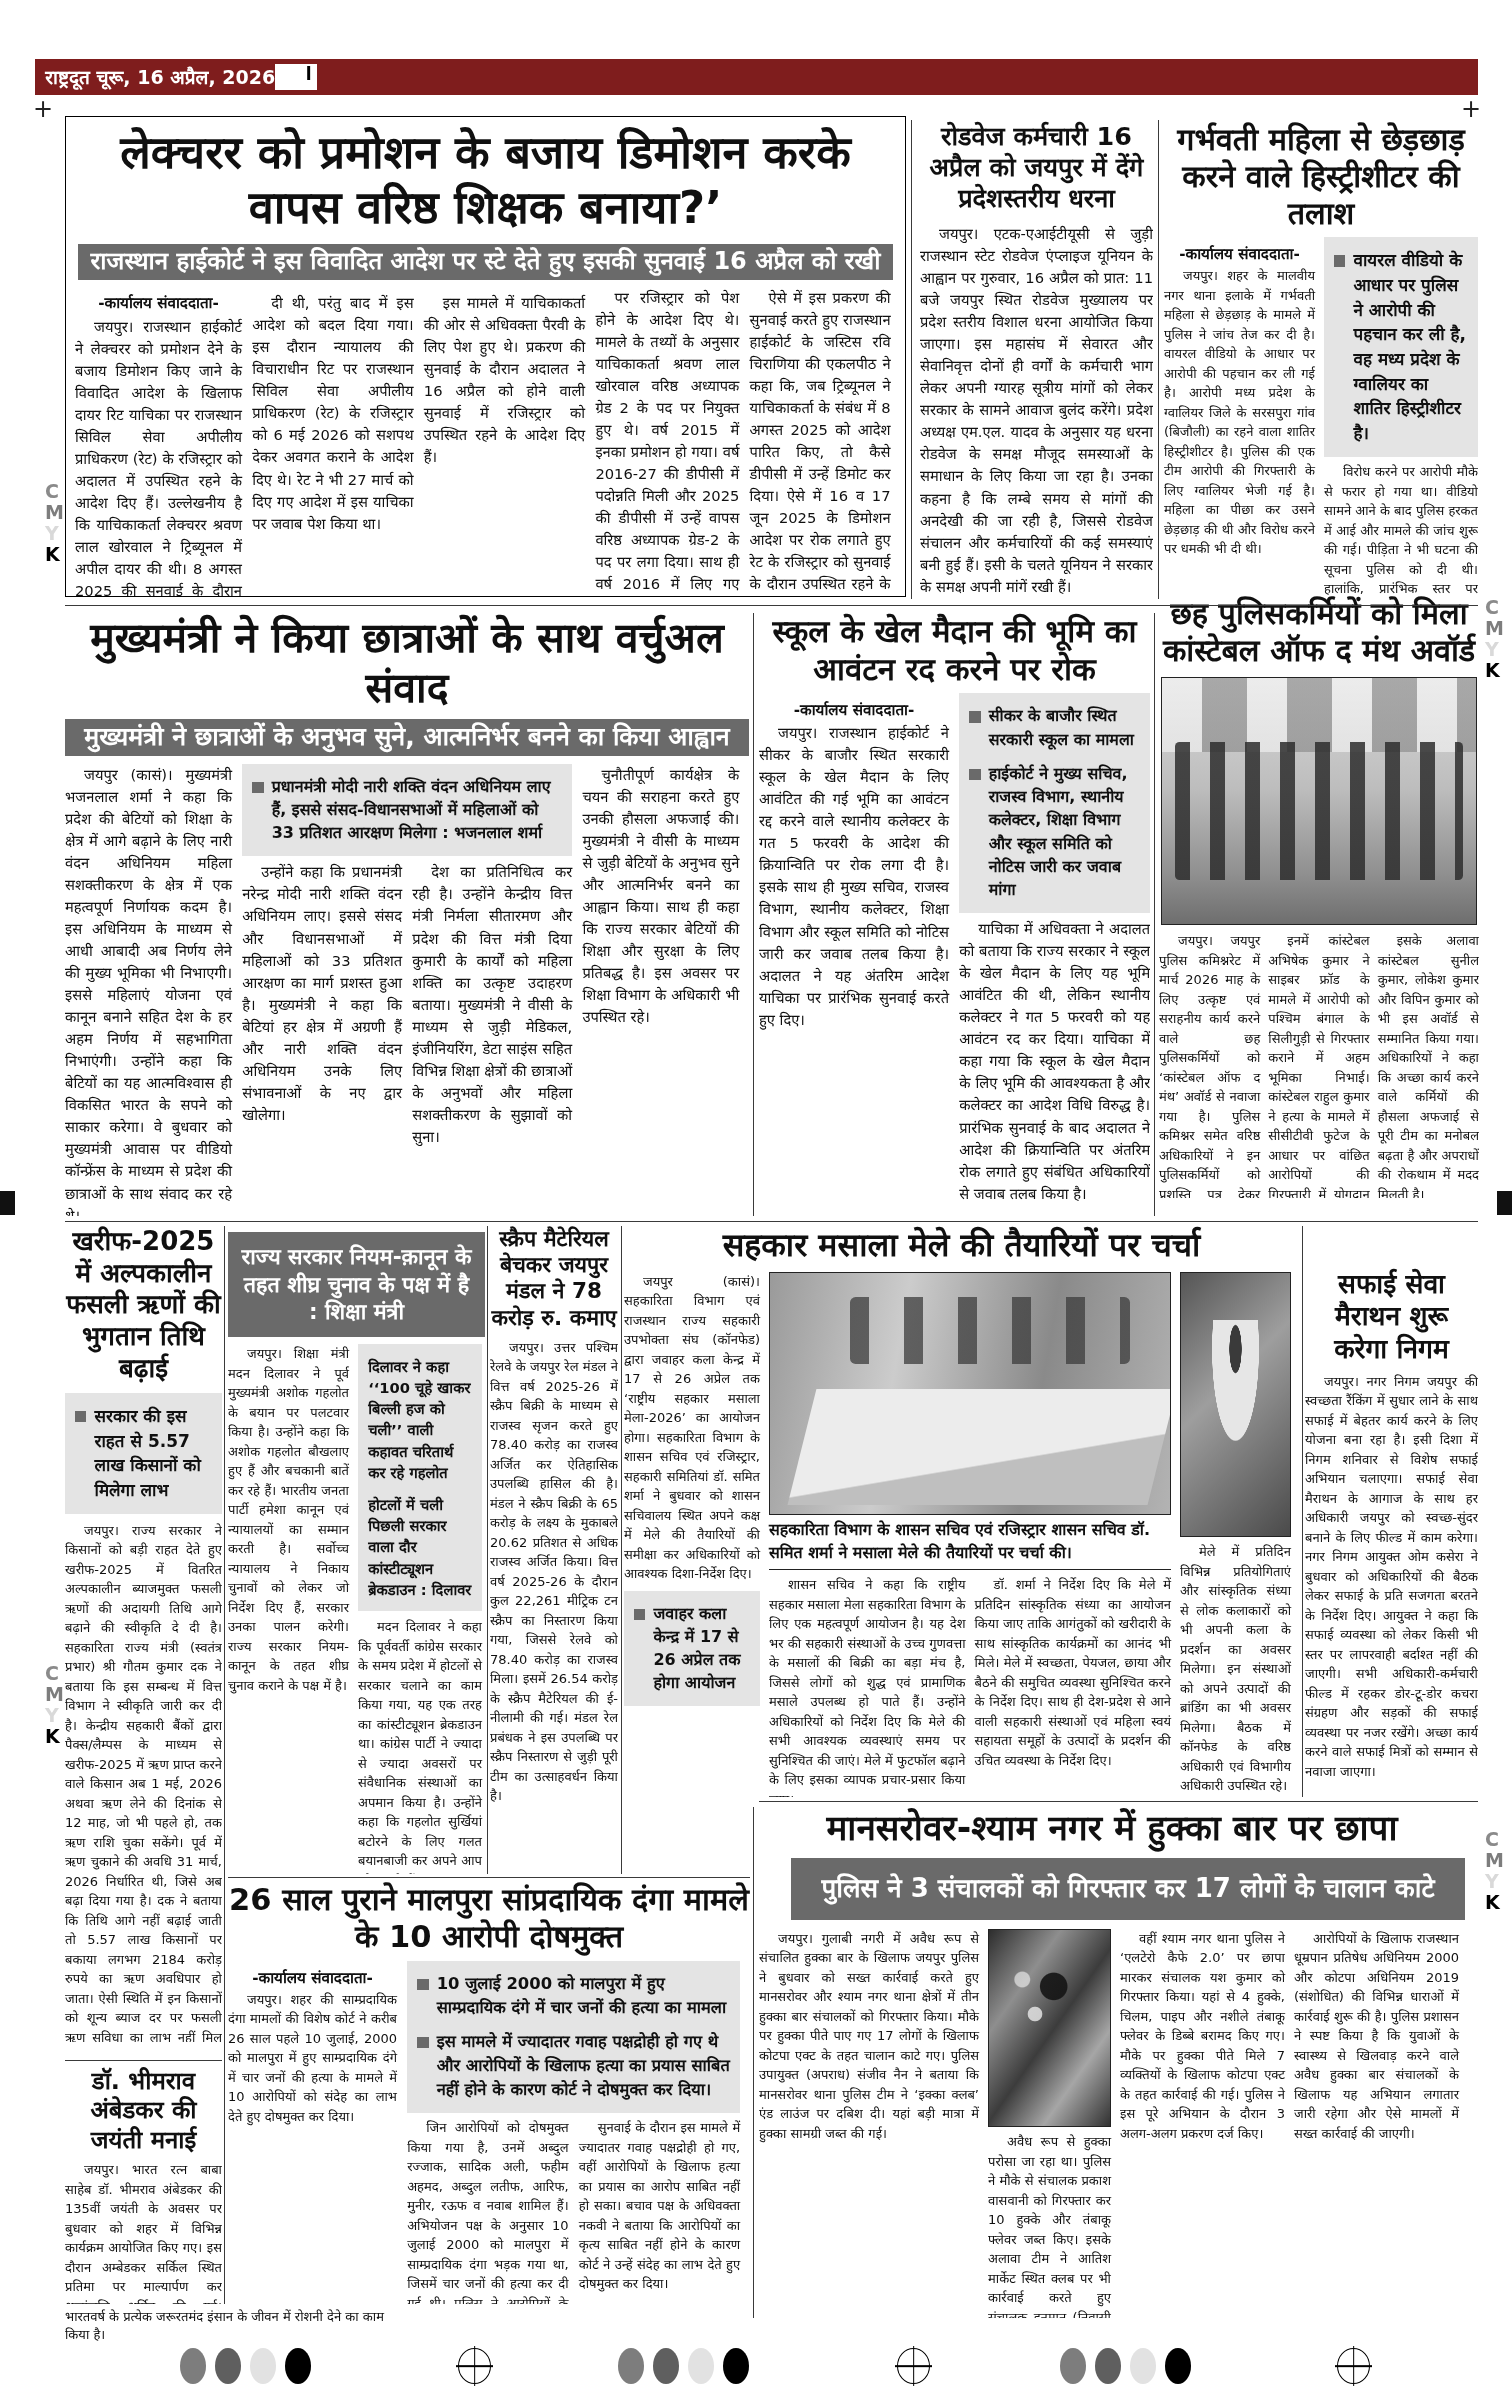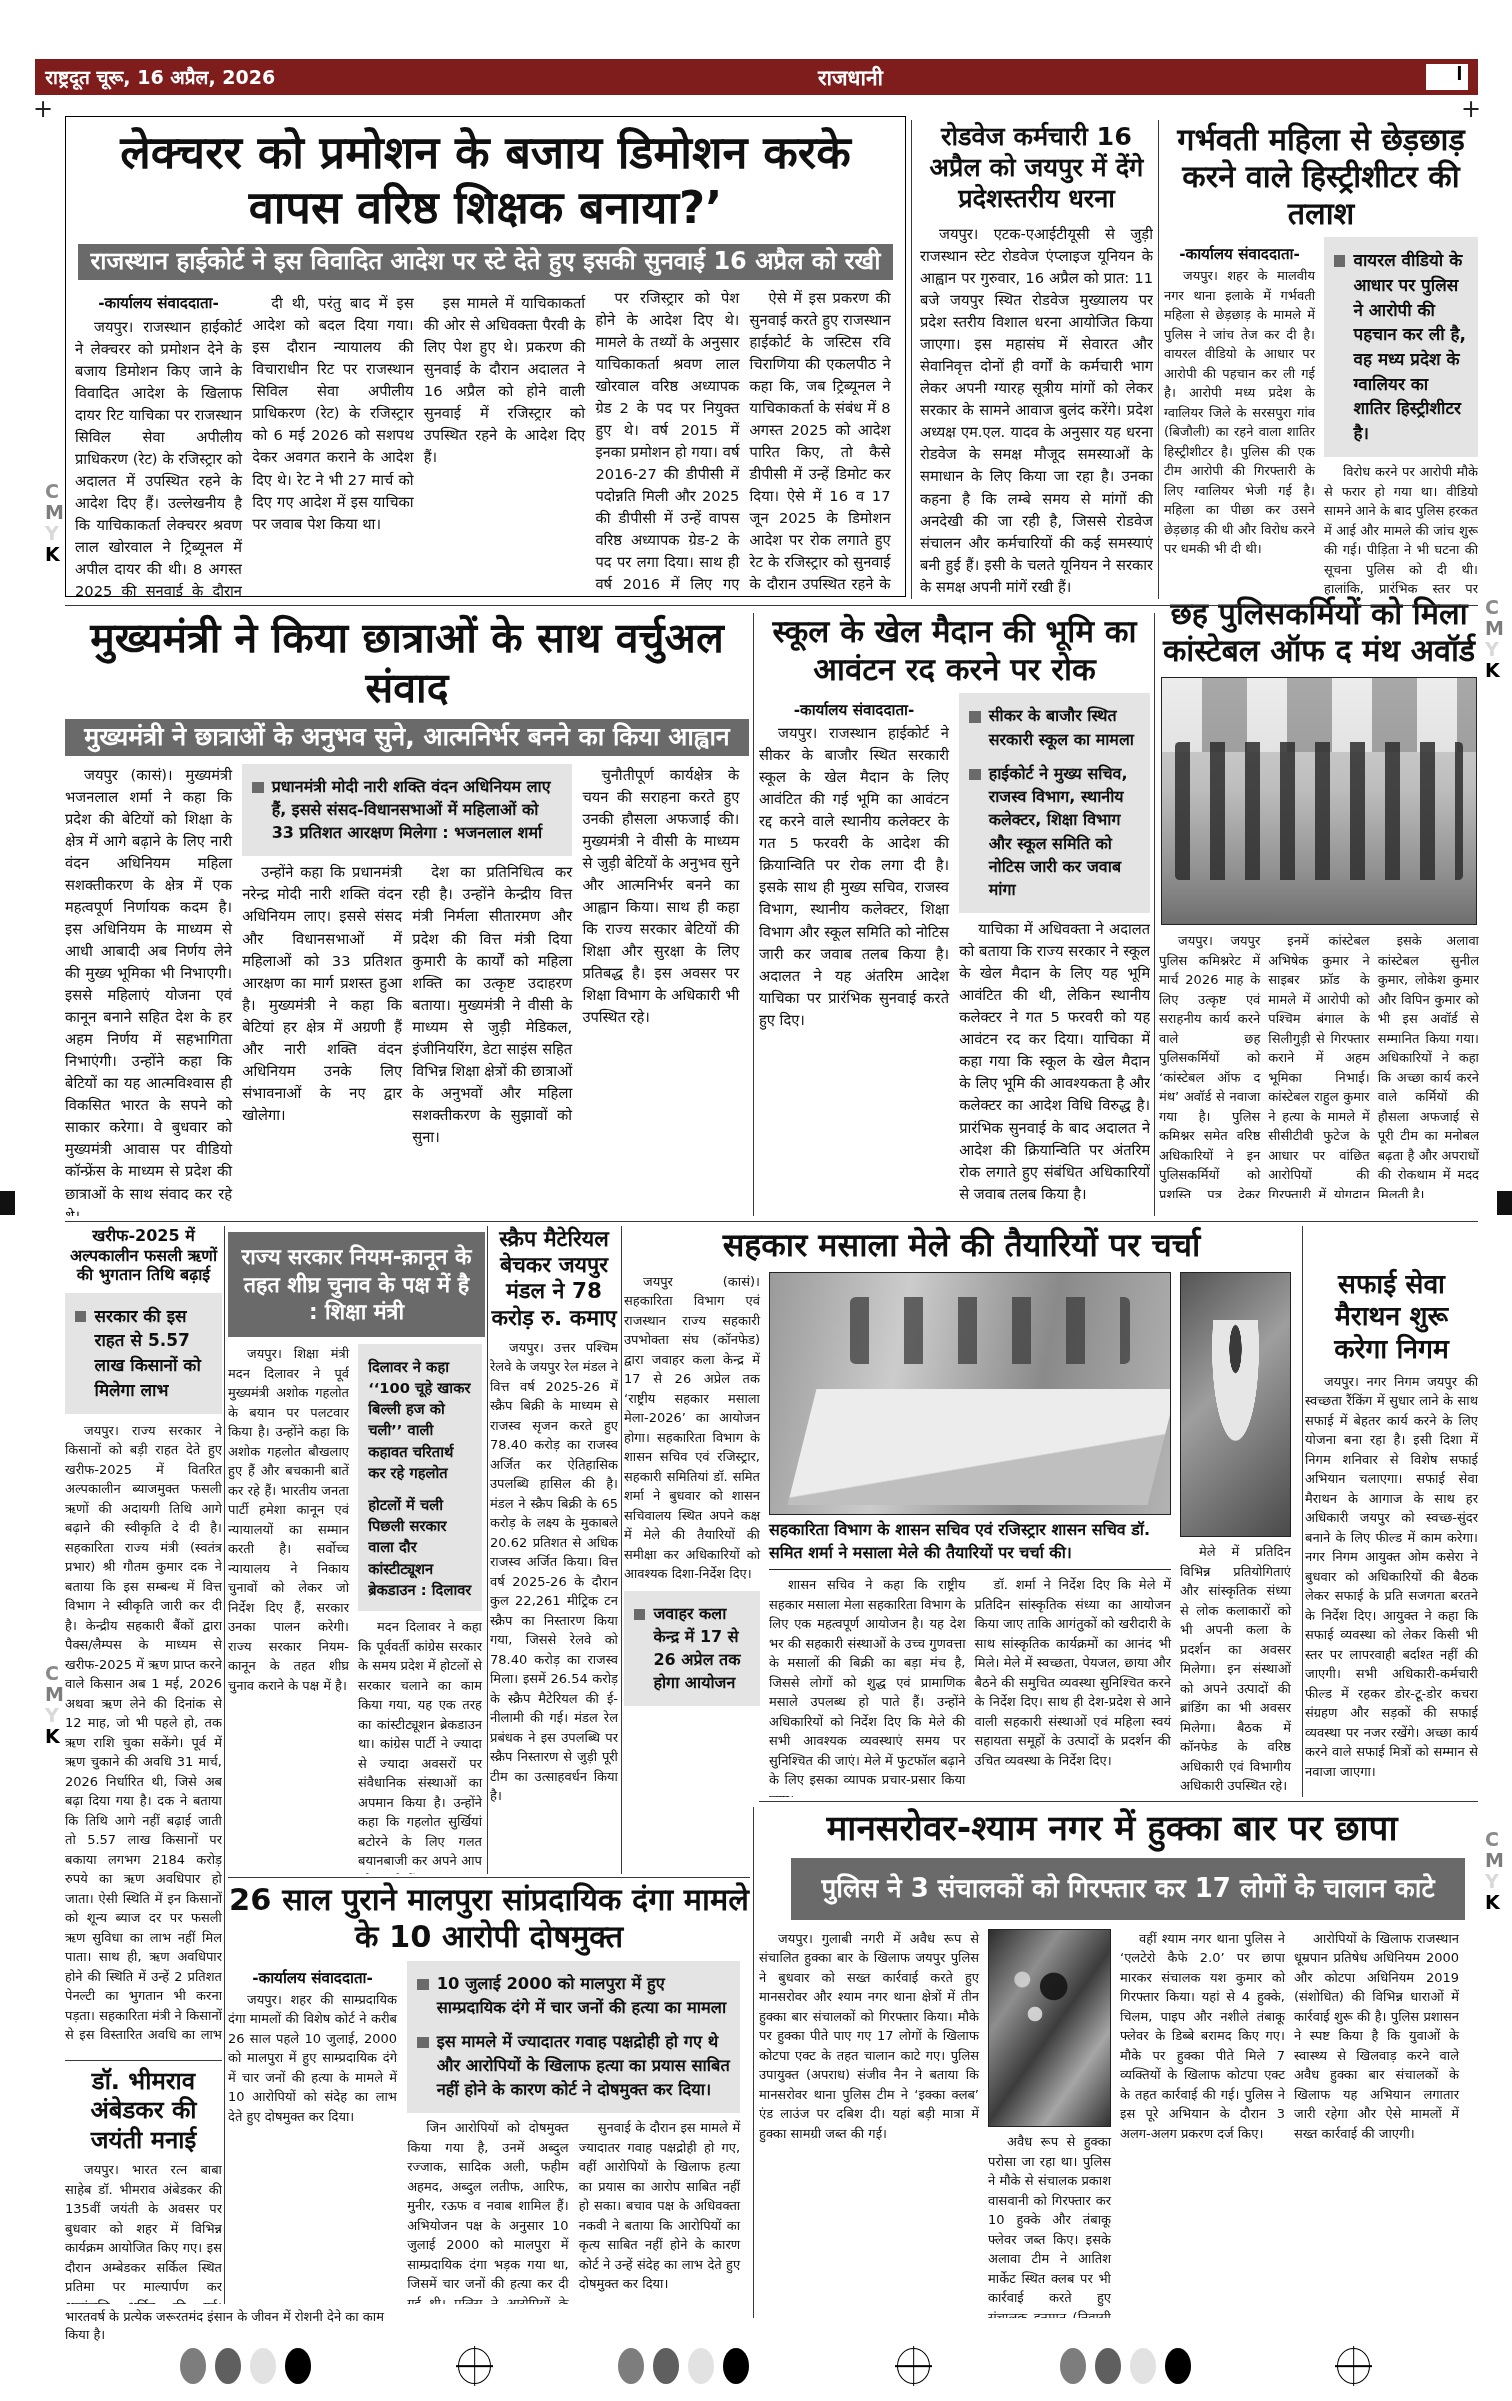--- a/index.html
+++ b/index.html
@@ -97,21 +97,20 @@
   .regcross::before { content:""; position:absolute; left:50%; top:-3.4px; bottom:-3.4px; width:1.7px; background:#000; transform:translateX(-50%); }
   .regcross::after { content:""; position:absolute; top:50%; left:-3.4px; right:-3.4px; height:1.7px; background:#000; transform:translateY(-50%); }
 </style>
 </head>
 <body>
 
 <div class="page">
 
   <div class="masthead">
     <span class="date">राष्ट्रदूत चूरू, 16 अप्रैल, 2026</span>
-    <span class="section">राजधानी</span>
     <span class="pagebox">l</span>
   </div>
   <span class="cropmark" style="left:33px; top:95px;">+</span>
   <span class="cropmark" style="left:1461px; top:95px;">+</span>
 
   <div class="story boxed" style="left:65px; top:116px; width:841px; height:481px;">
     <div class="hl" style="font-size:45px; margin:3.4px 11.3px 8px;">लेक्चरर को प्रमोशन के बजाय डिमोशन करके वापस वरिष्ठ शिक्षक बनाया?’</div>
     <div class="revbar" style="font-size:24px; height:36px; margin:0 3.4px;">राजस्थान हाईकोर्ट ने इस विवादित आदेश पर स्टे देते हुए इसकी सुनवाई 16 अप्रैल को रखी</div>
     <div class="cols" style="gap:10.2px; margin-top:6.8px;">
       <div style="flex:0 0 167px;">
@@ -197,21 +196,21 @@
     <div class="hl" style="font-size:30.5px;">छह पुलिसकर्मियों को मिला कांस्टेबल ऑफ द मंथ अवॉर्ड</div>
     <div class="photo photo-police" style="width:316px; height:248px; margin:8px auto 5.6px;"></div>
     <div class="cols" style="gap:8px;">
       <div class="bodytext small" style="flex:1;">जयपुर। जयपुर पुलिस कमिश्नरेट में मार्च 2026 माह के लिए उत्कृष्ट एवं सराहनीय कार्य करने वाले छह पुलिसकर्मियों को ‘कांस्टेबल ऑफ द मंथ’ अवॉर्ड से नवाजा गया है। पुलिस कमिश्नर समेत वरिष्ठ अधिकारियों ने इन पुलिसकर्मियों को प्रशस्ति पत्र देकर सम्मानित किया।</div>
       <div class="bodytext small" style="flex:1;">इनमें कांस्टेबल अभिषेक कुमार ने साइबर फ्रॉड के मामले में आरोपी को पश्चिम बंगाल के सिलीगुड़ी से गिरफ्तार कराने में अहम भूमिका निभाई। कांस्टेबल राहुल कुमार ने हत्या के मामले में सीसीटीवी फुटेज के आधार पर वांछित आरोपियों की गिरफ्तारी में योगदान दिया। कांस्टेबल संदीप कुमार ने नाजायज हथियारों की तस्करी के विरुद्ध सूचना तंत्र को मजबूत किया।</div>
       <div class="bodytext small" style="flex:1;">इसके अलावा कांस्टेबल सुनील कुमार, लोकेश कुमार और विपिन कुमार को भी इस अवॉर्ड से सम्मानित किया गया। अधिकारियों ने कहा कि अच्छा कार्य करने वाले कर्मियों की हौसला अफजाई से पूरी टीम का मनोबल बढ़ता है और अपराधों की रोकथाम में मदद मिलती है।</div>
     </div>
   </div>
 
   <div class="story" style="left:65px; top:1226px; width:157px; height:816px;">
-    <div class="hl" style="font-size:16px;">खरीफ-2025 में अल्पकालीन फसली ऋणों की भुगतान तिथि बढ़ाई</div>
+    <div class="hl" style="font-size:26px;">खरीफ-2025 में अल्पकालीन फसली ऋणों की भुगतान तिथि बढ़ाई</div>
     <div class="gbox" style="margin-top:8px; font-size:17px;">
       <span class="sq"></span>
       <span>सरकार की इस राहत से 5.57 लाख किसानों को मिलेगा लाभ</span>
     </div>
     <div class="bodytext small" style="margin-top:6.8px;">जयपुर। राज्य सरकार ने किसानों को बड़ी राहत देते हुए खरीफ-2025 में वितरित अल्पकालीन ब्याजमुक्त फसली ऋणों की अदायगी तिथि आगे बढ़ाने की स्वीकृति दे दी है। सहकारिता राज्य मंत्री (स्वतंत्र प्रभार) श्री गौतम कुमार दक ने बताया कि इस सम्बन्ध में वित्त विभाग ने स्वीकृति जारी कर दी है। केन्द्रीय सहकारी बैंकों द्वारा पैक्स/लैम्पस के माध्यम से खरीफ-2025 में ऋण प्राप्त करने वाले किसान अब 1 मई, 2026 अथवा ऋण लेने की दिनांक से 12 माह, जो भी पहले हो, तक ऋण राशि चुका सकेंगे। पूर्व में ऋण चुकाने की अवधि 31 मार्च, 2026 निर्धारित थी, जिसे अब बढ़ा दिया गया है। दक ने बताया कि तिथि आगे नहीं बढ़ाई जाती तो 5.57 लाख किसानों पर बकाया लगभग 2184 करोड़ रुपये का ऋण अवधिपार हो जाता। ऐसी स्थिति में इन किसानों को शून्य ब्याज दर पर फसली ऋण सुविधा का लाभ नहीं मिल पाता। साथ ही, ऋण अवधिपार होने की स्थिति में उन्हें 2 प्रतिशत पेनल्टी का भुगतान भी करना पड़ता। सहकारिता मंत्री ने किसानों से इस विस्तारित अवधि का लाभ प्राप्त करते हुए ऋणों का चुकारा कर शून्य ब्याज दर योजना का लाभ उठाने की अपील की है।</div>
   </div>
 
   <div class="story" style="left:228px; top:1226px; width:257px; height:648px;">
     <div class="revbar" style="font-size:21.5px; min-height:59px; margin-top:5.6px;">राज्य सरकार नियम-क़ानून के तहत शीघ्र चुनाव के पक्ष में है : शिक्षा मंत्री</div>
     <div class="cols" style="gap:9px; margin-top:6.8px;">

